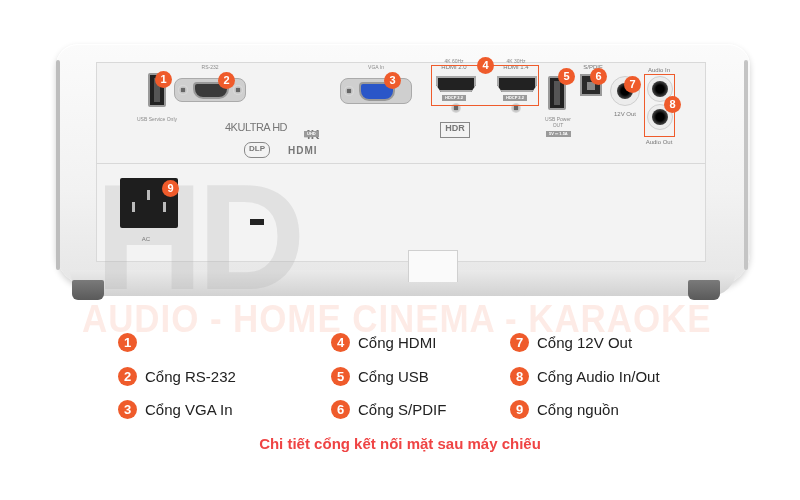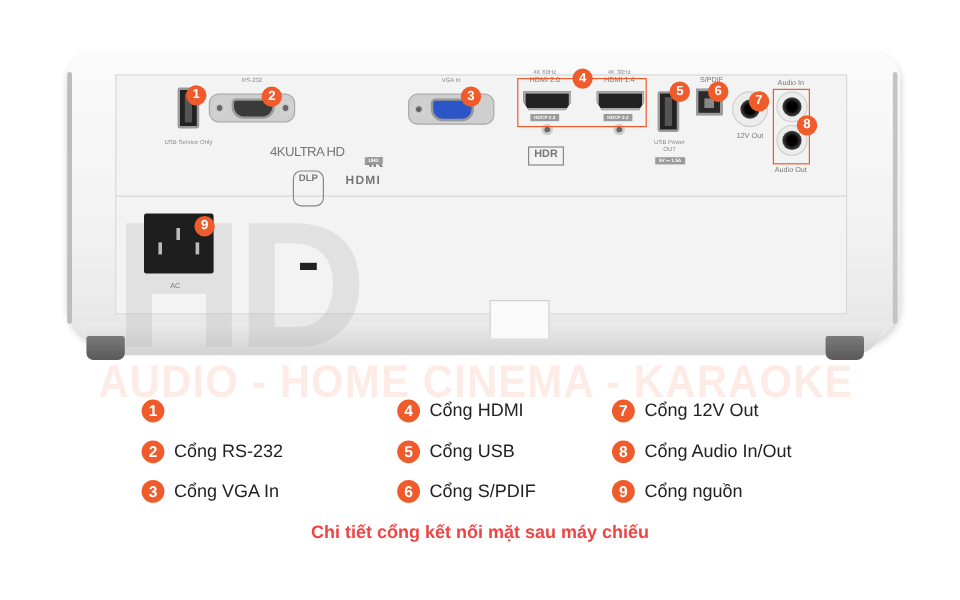--- a/index.html
+++ b/index.html
@@ -135,21 +135,21 @@
   <div class="jack-ring" style="left:647px;top:76px;width:26px;height:26px;"></div>
   <div class="jack" style="left:652px;top:81px;width:16px;height:16px;"></div>
   <div class="jack-ring" style="left:647px;top:104px;width:26px;height:26px;"></div>
   <div class="jack" style="left:652px;top:109px;width:16px;height:16px;"></div>
   <div class="lbl md" style="left:642px;top:139px;width:34px;">Audio Out</div>
   <div class="frame" style="left:644px;top:74px;width:31px;height:63px;"></div>
 
   <div class="logo" style="left:225px;top:121px;font-size:11px;letter-spacing:-0.5px;font-weight:normal;">4KULTRA HD</div>
   <div class="logo" style="left:304px;top:129px;font-size:12px;line-height:13px;">4K</div>
   <div class="hdcp" style="left:304px;top:131px;">UHD</div>
-  <div class="logo" style="left:244px;top:142px;width:26px;height:30px;border:1px solid #888;border-radius:7px;font-size:8px;text-align:center;line-height:12px;">DLP</div>
+  <div class="logo" style="left:244px;top:142px;width:26px;height:16px;border:1px solid #888;border-radius:7px;font-size:8px;text-align:center;line-height:12px;">DLP</div>
   <div class="logo" style="left:288px;top:145px;font-size:10px;letter-spacing:1px;">HDMI</div>
 
   <div class="iec">
     <div class="pin" style="left:12px;top:24px;"></div>
     <div class="pin" style="left:27px;top:12px;"></div>
     <div class="pin" style="left:43px;top:24px;"></div>
   </div>
   <div class="lbl md" style="left:136px;top:236px;width:20px;">AC</div>
   <div class="kslot"></div>
 

